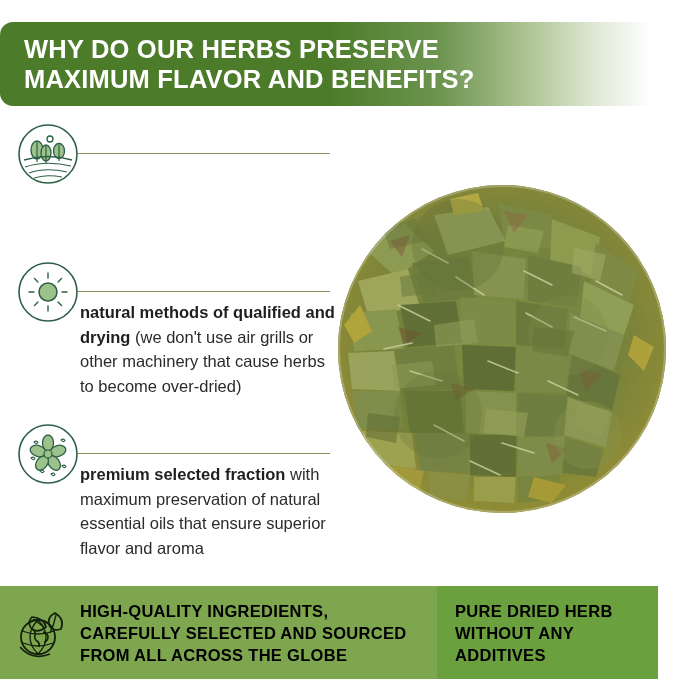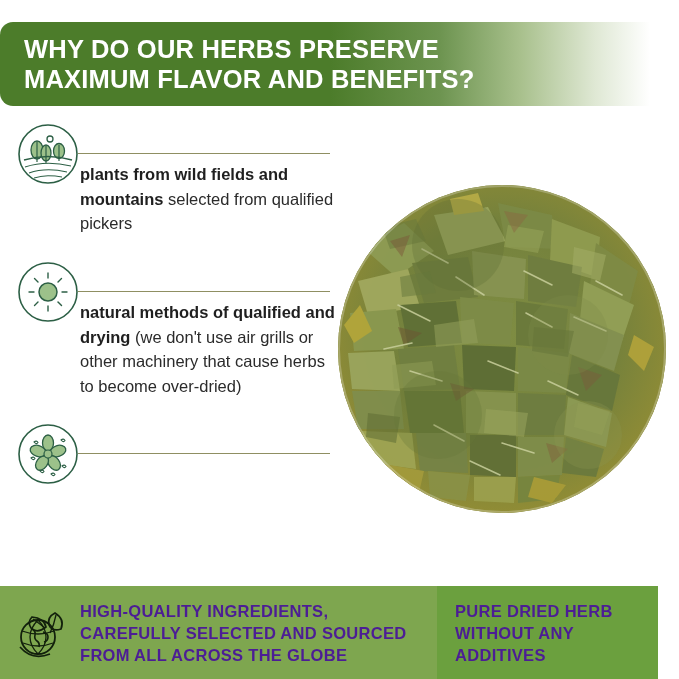--- a/index.html
+++ b/index.html
@@ -124,21 +124,21 @@
   .globe-icon {
     width: 60px;
     height: 60px;
     margin-left: 12px;
     flex: 0 0 auto;
   }
   .footer-text {
     font-size: 16.5px;
     font-weight: bold;
     line-height: 22px;
-    color: #4c1d95;
+    color: #000000;
     letter-spacing: 0.3px;
     text-transform: uppercase;
     white-space: pre-line;
   }
   .footer-left .footer-text { margin-left: 8px; }
   .footer-right .footer-text { margin-left: 18px; }
 </style>
 </head>
 <body>
 
@@ -160,21 +160,20 @@
         <ellipse cx="43" cy="29" rx="5.5" ry="7.5" fill="#9cc18a" stroke="#2c5f45" stroke-width="1.3"></ellipse>
         <path d="M43 23 L43 39" stroke="#2c5f45" stroke-width="1.2" fill="none"></path>
         <circle cx="34" cy="17" r="3" fill="none" stroke="#2c5f45" stroke-width="1.3"></circle>
         <path d="M8 38 Q32 31 56 38" fill="none" stroke="#2c5f45" stroke-width="1.4"></path>
         <path d="M9 45 Q30 38 55 44" fill="none" stroke="#2c5f45" stroke-width="1.1"></path>
         <path d="M13 51 Q30 45 51 50" fill="none" stroke="#2c5f45" stroke-width="1.1"></path>
         <path d="M18 56 Q32 52 46 55" fill="none" stroke="#2c5f45" stroke-width="1"></path>
       </svg>
     </span>
     <span class="feature-line"></span>
-    <p class="feature-text"><b>plants from wild fields and mountains</b><span> selected from qualified pickers</span></p>
   </div>
 
   <div class="feature" id="feature-1">
     <span class="feature-icon">
       <svg viewBox="0 0 64 64" width="64" height="64">
         <circle cx="32" cy="32" r="29" fill="none" stroke="#2c5f45" stroke-width="1.6"></circle>
         <circle cx="32" cy="32" r="9" fill="#9cc18a" stroke="#2c5f45" stroke-width="1.5"></circle>
         <g stroke="#2c5f45" stroke-width="1.4" stroke-linecap="round">
           <line x1="32" y1="13" x2="32" y2="18"></line>
           <line x1="32" y1="46" x2="32" y2="51"></line>
@@ -207,20 +206,21 @@
           <path d="M18 20 q2.5 -2 4 0.5 q-1.5 2.5 -4 -0.5 z"></path>
           <path d="M45 18 q2.5 -2 4 0.5 q-1.5 2.5 -4 -0.5 z"></path>
           <path d="M15 36 q2.5 -2 4 0.5 q-1.5 2.5 -4 -0.5 z"></path>
           <path d="M46 44 q2.5 -2 4 0.5 q-1.5 2.5 -4 -0.5 z"></path>
           <path d="M24 49 q2.5 -2 4 0.5 q-1.5 2.5 -4 -0.5 z"></path>
           <path d="M35 52 q2.5 -2 4 0.5 q-1.5 2.5 -4 -0.5 z"></path>
         </g>
       </svg>
     </span>
     <span class="feature-line"></span>
+    <p class="feature-text"><b>premium selected fraction</b><span> with maximum preservation of natural essential oils that ensure superior flavor and aroma</span></p>
   </div>
 
 </div>
 
 <div class="herb-photo">
   <svg width="328" height="328" viewBox="0 0 328 328" role="img">
     <defs>
       <radialGradient id="herbbase" cx="50%" cy="45%" r="62%">
         <stop offset="0%" stop-color="#7f8d43"></stop>
         <stop offset="55%" stop-color="#74813c"></stop>

